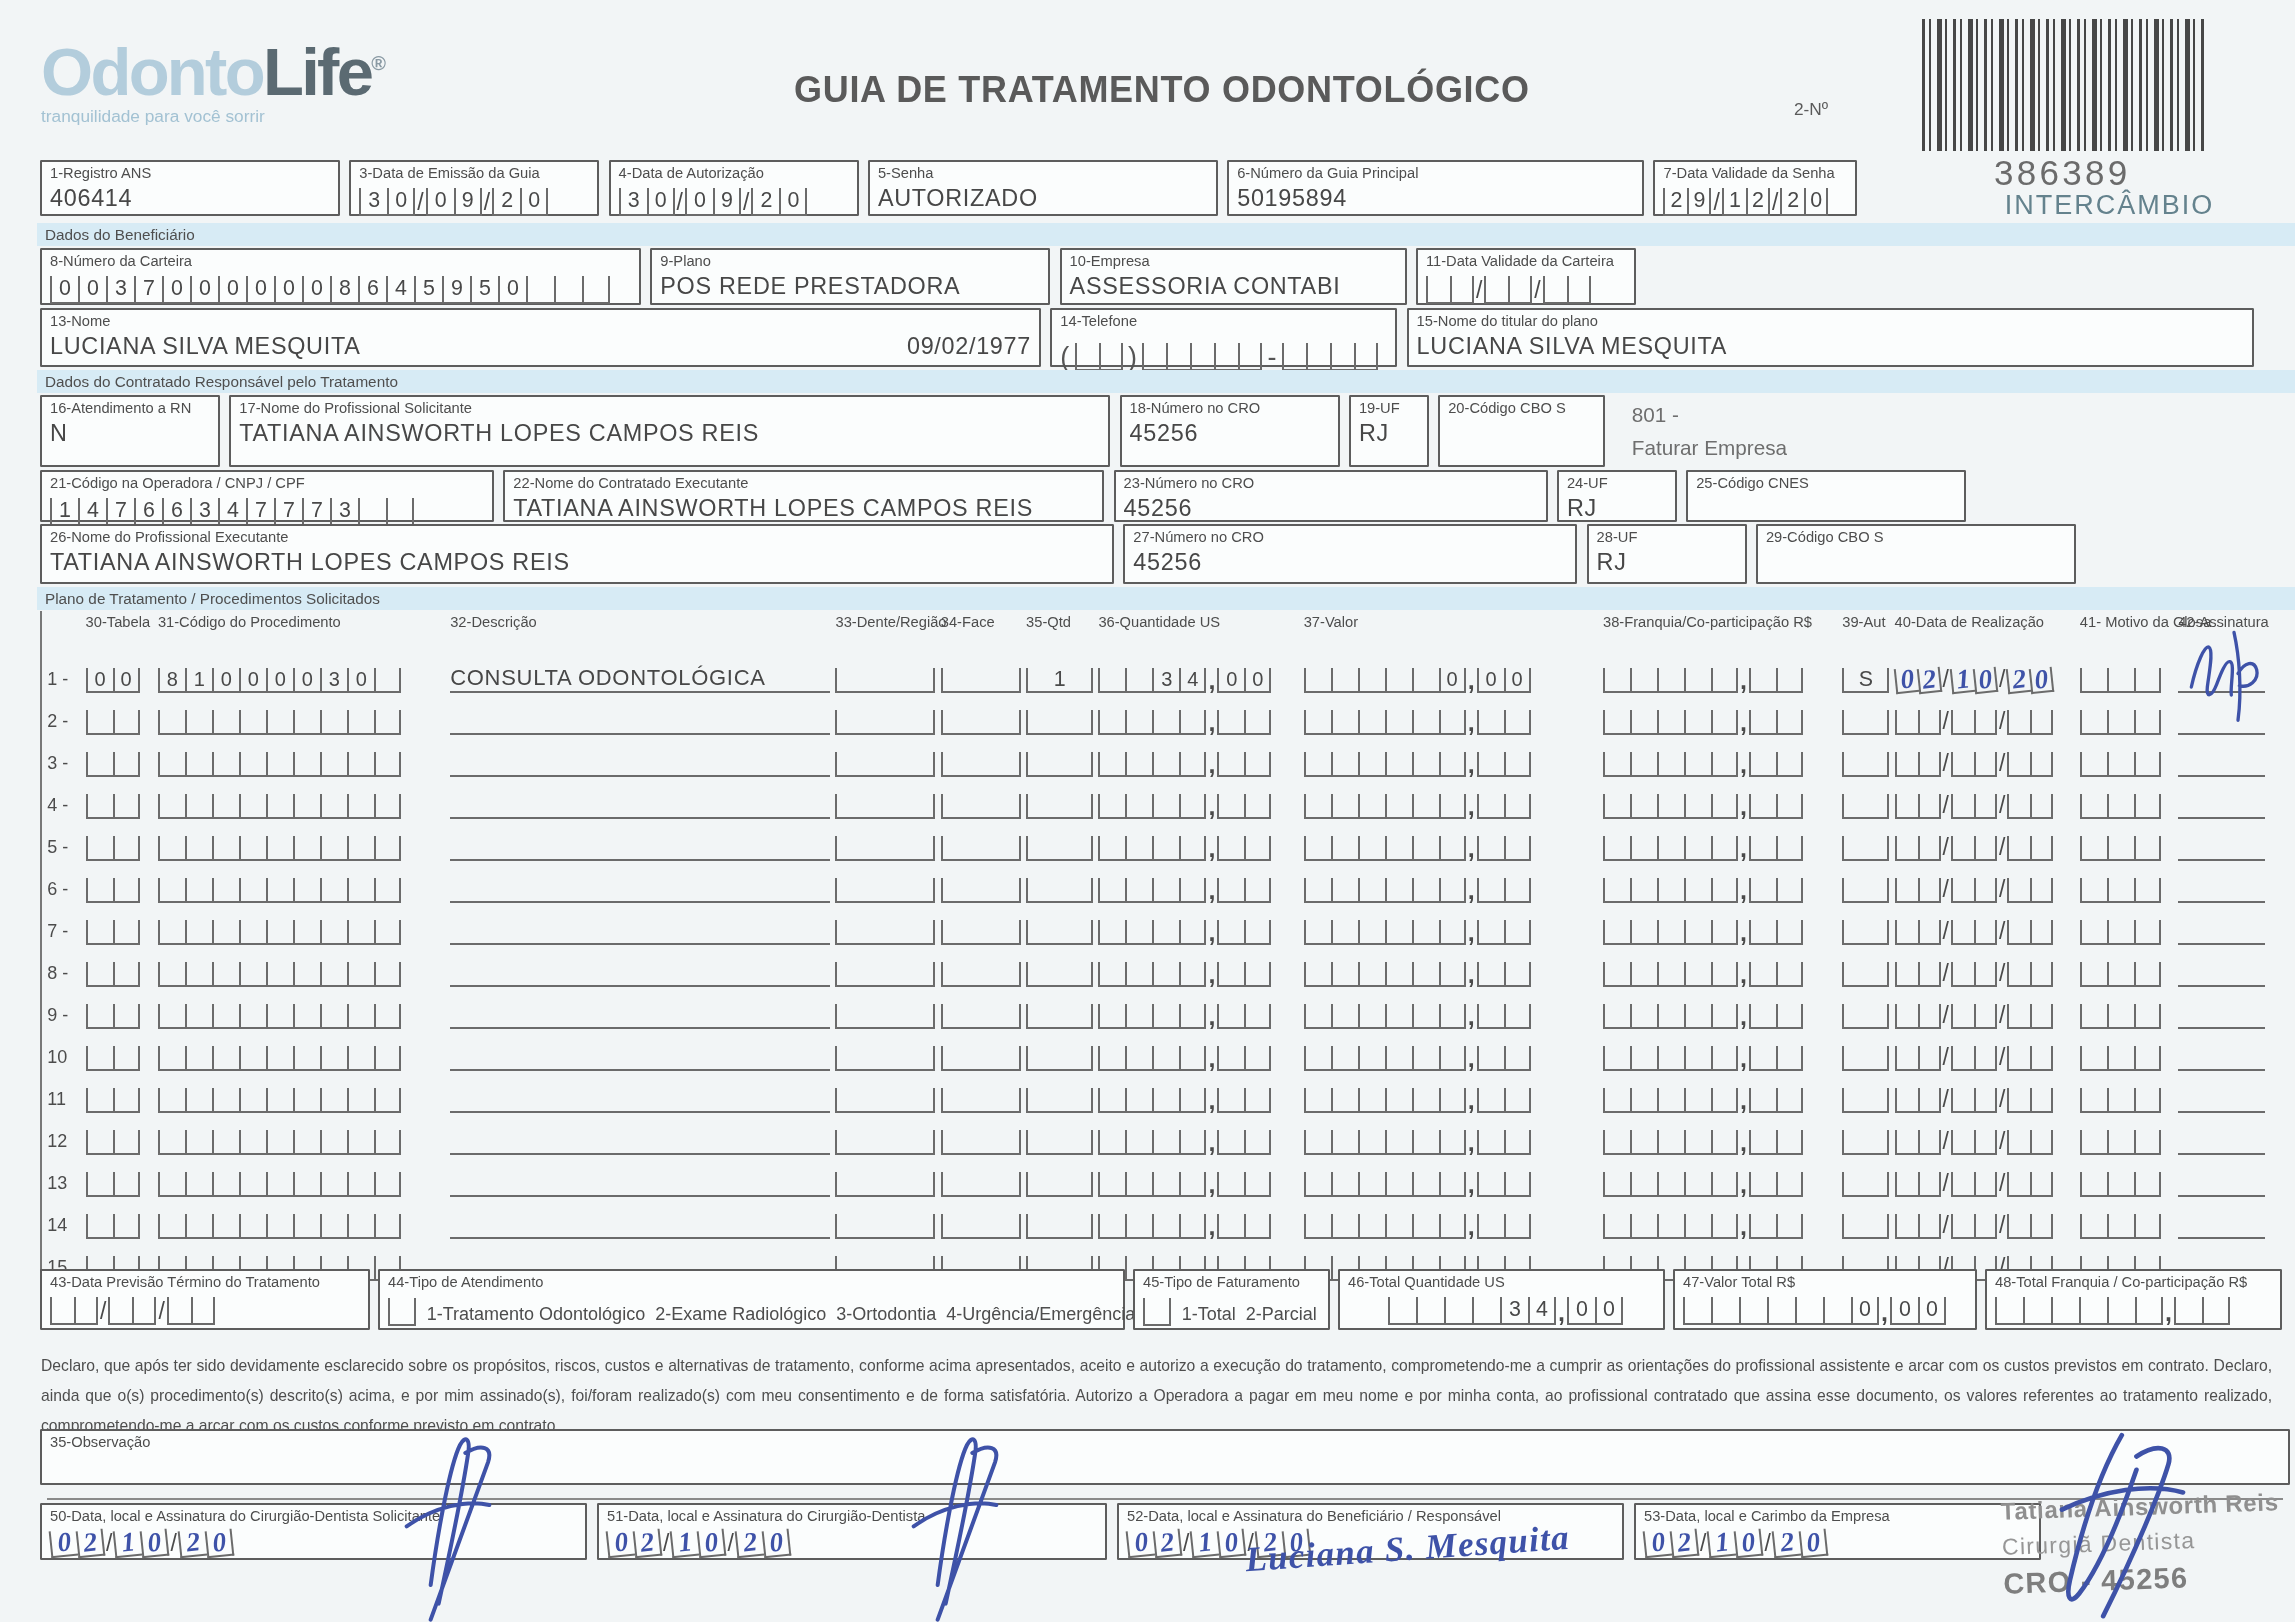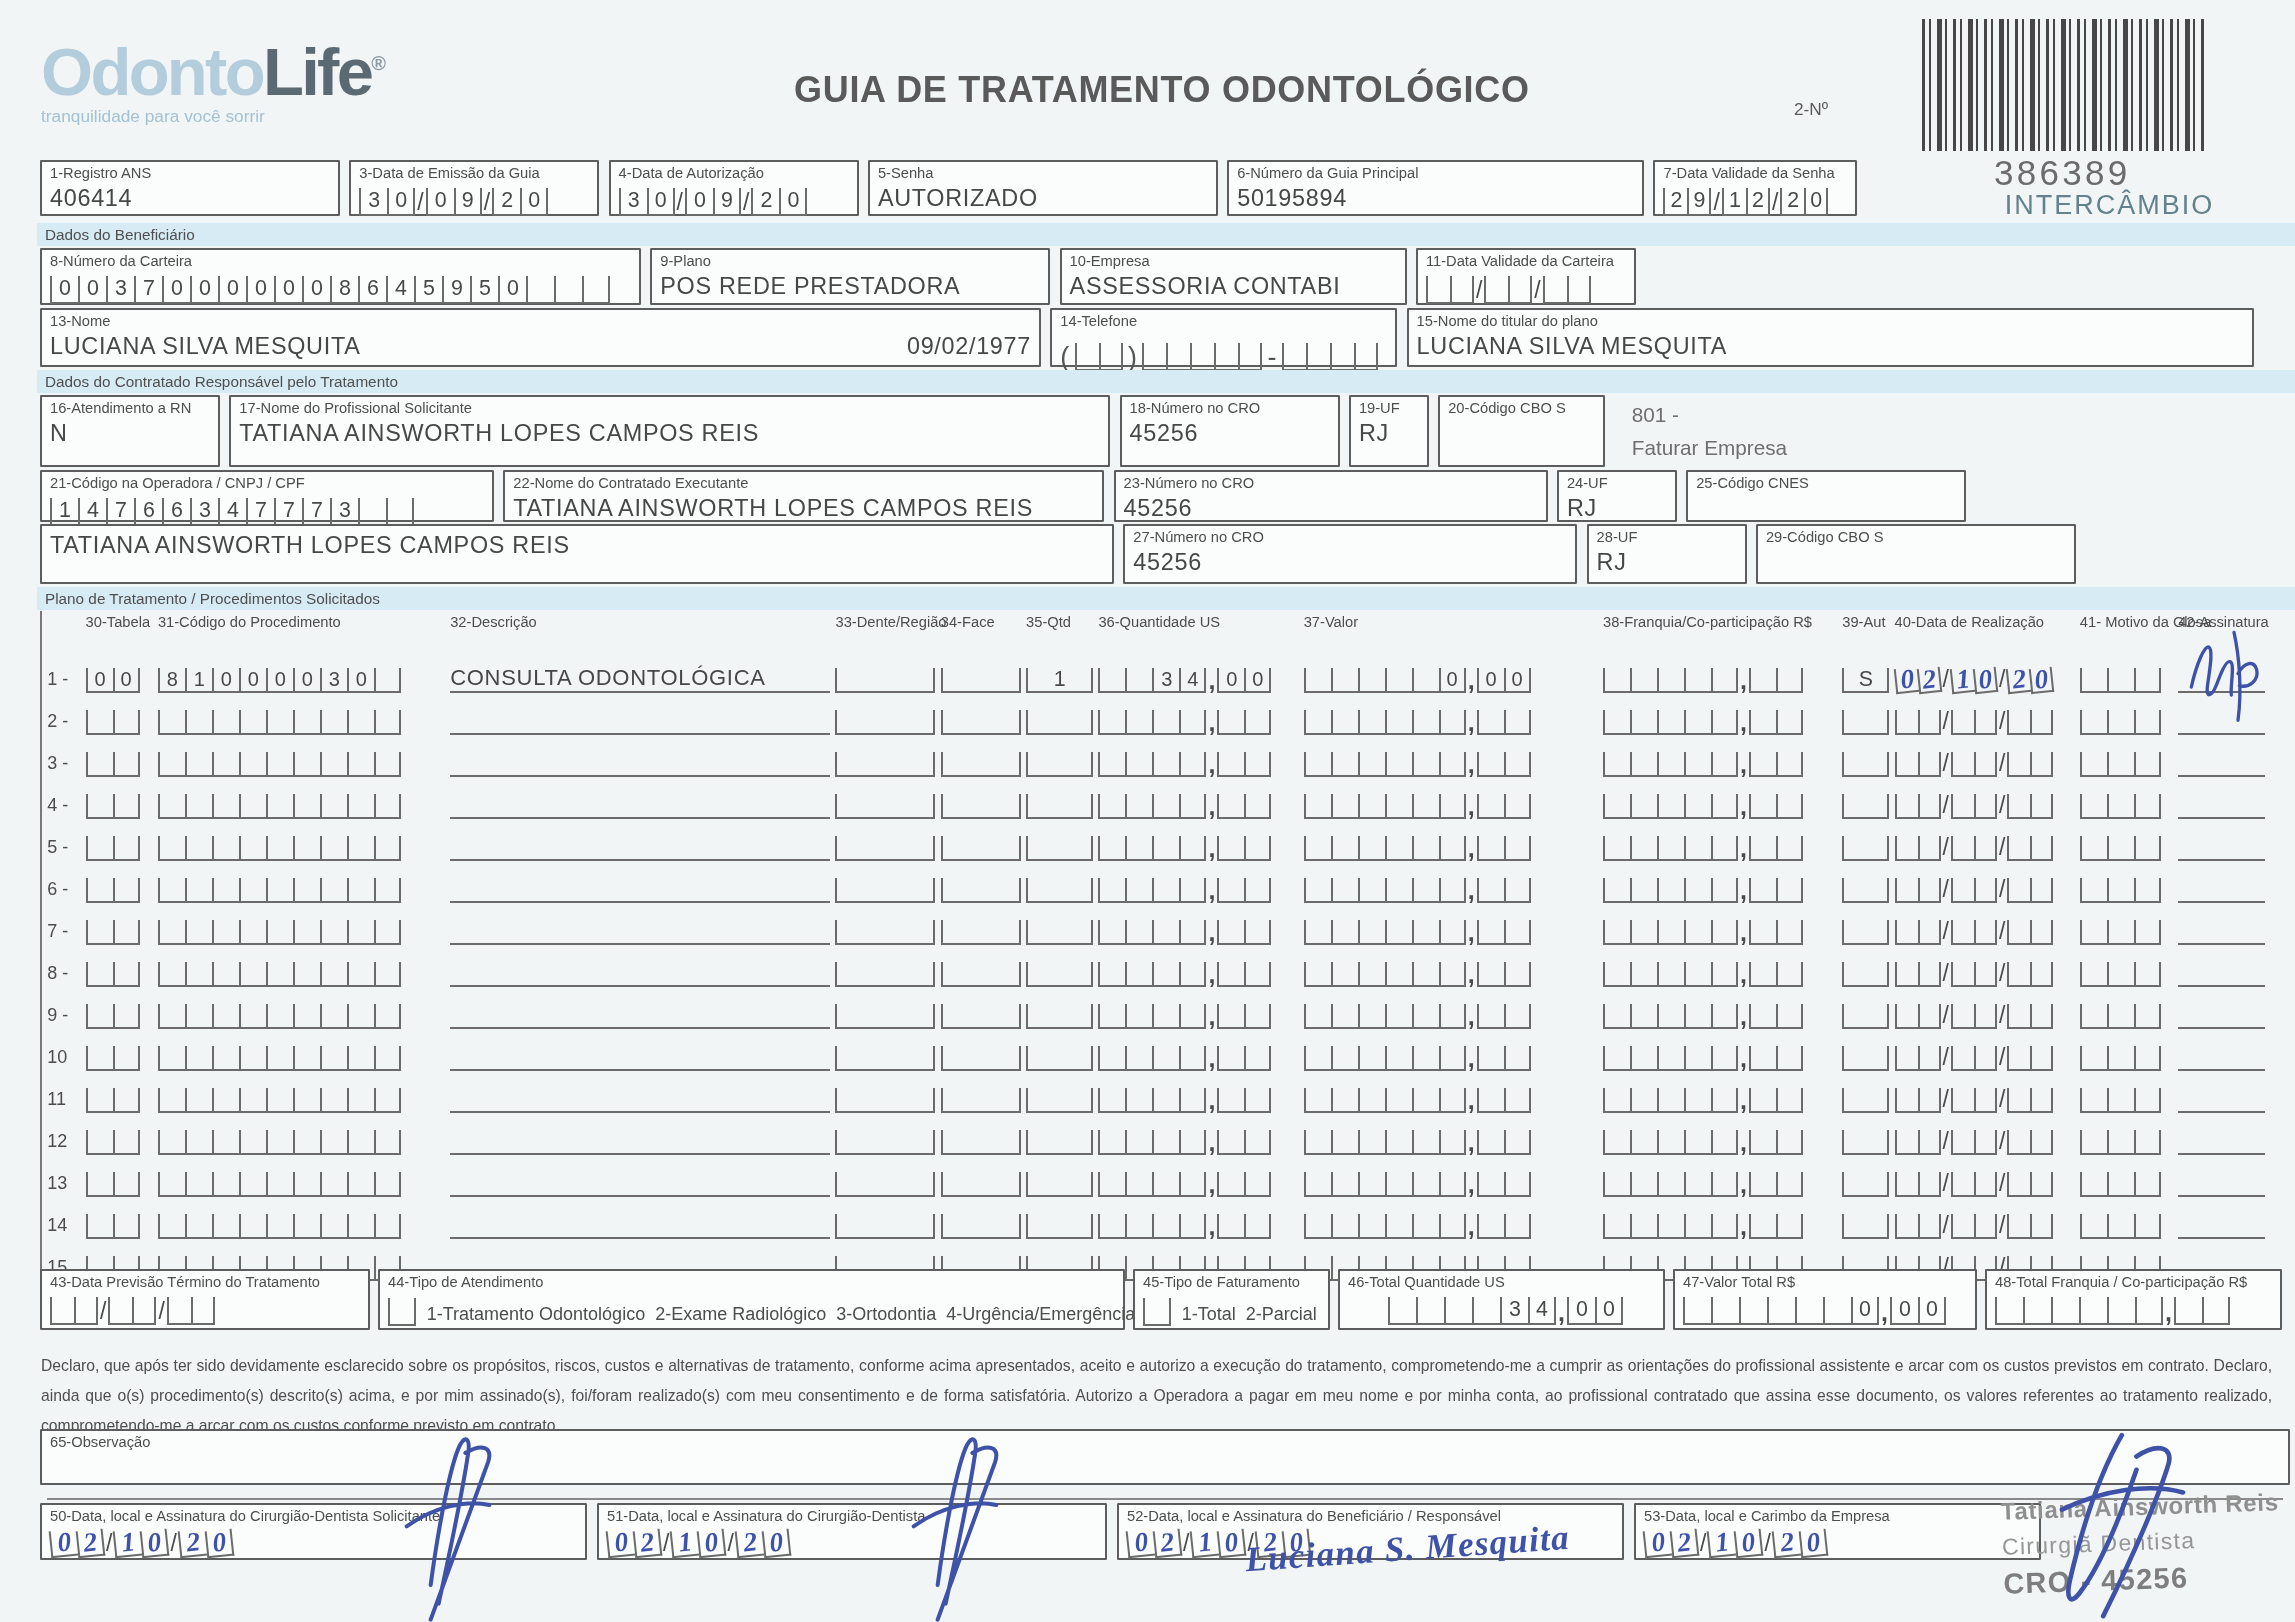--- a/index.html
+++ b/index.html
@@ -310,20 +310,21 @@
     <span class="lbl">24-UF</span>
     <div class="val">RJ</div>
   </div>
   <div class="box" style="width:280px">
     <span class="lbl">25-Código CNES</span>
     <div class="val"></div>
   </div>
 </div>
 <div id="row6" class="frow">
   <div class="box" style="width:1074px">
+    <span class="lbl">26-Nome do Profissional Executante</span>
     <div class="val">TATIANA AINSWORTH LOPES CAMPOS REIS</div>
   </div>
   <div class="box" style="width:454px">
     <span class="lbl">27-Número no CRO</span>
     <div class="val">45256</div>
   </div>
   <div class="box" style="width:160px">
     <span class="lbl">28-UF</span>
     <div class="val">RJ</div>
   </div>
@@ -1467,21 +1468,21 @@
         <span class="comma">,</span>
         <span class="cell"></span>
         <span class="cell"></span>
       </div>
   </div>
 </div>
 
 <p id="decl">Declaro, que após ter sido devidamente esclarecido sobre os propósitos, riscos, custos e alternativas de tratamento, conforme acima apresentados, aceito e autorizo a execução do tratamento, comprometendo-me a cumprir as orientações do profissional assistente e arcar com os custos previstos em contrato. Declaro, ainda que o(s) procedimento(s) descrito(s) acima, e por mim assinado(s), foi/foram realizado(s) com meu consentimento e de forma satisfatória. Autorizo a Operadora a pagar em meu nome e por minha conta, ao profissional contratado que assina esse documento, os valores referentes ao tratamento realizado, comprometendo-me a arcar com os custos conforme previsto em contrato.</p>
 
 <div id="obs" class="box">
-  <span class="lbl">65-Observação</span>
+  <span class="lbl">35-Observação</span>
 </div>
 
 <div id="row-sig" class="frow">
   <div class="box sigbox" style="width:547px">
     <span class="lbl">50-Data, local e Assinatura do Cirurgião-Dentista Solicitante</span>
     <div class="comb">
         <span class="cell pen-digit">0</span>
         <span class="cell pen-digit end">2</span>
         <span class="slash">/</span>
         <span class="cell pen-digit">1</span>

